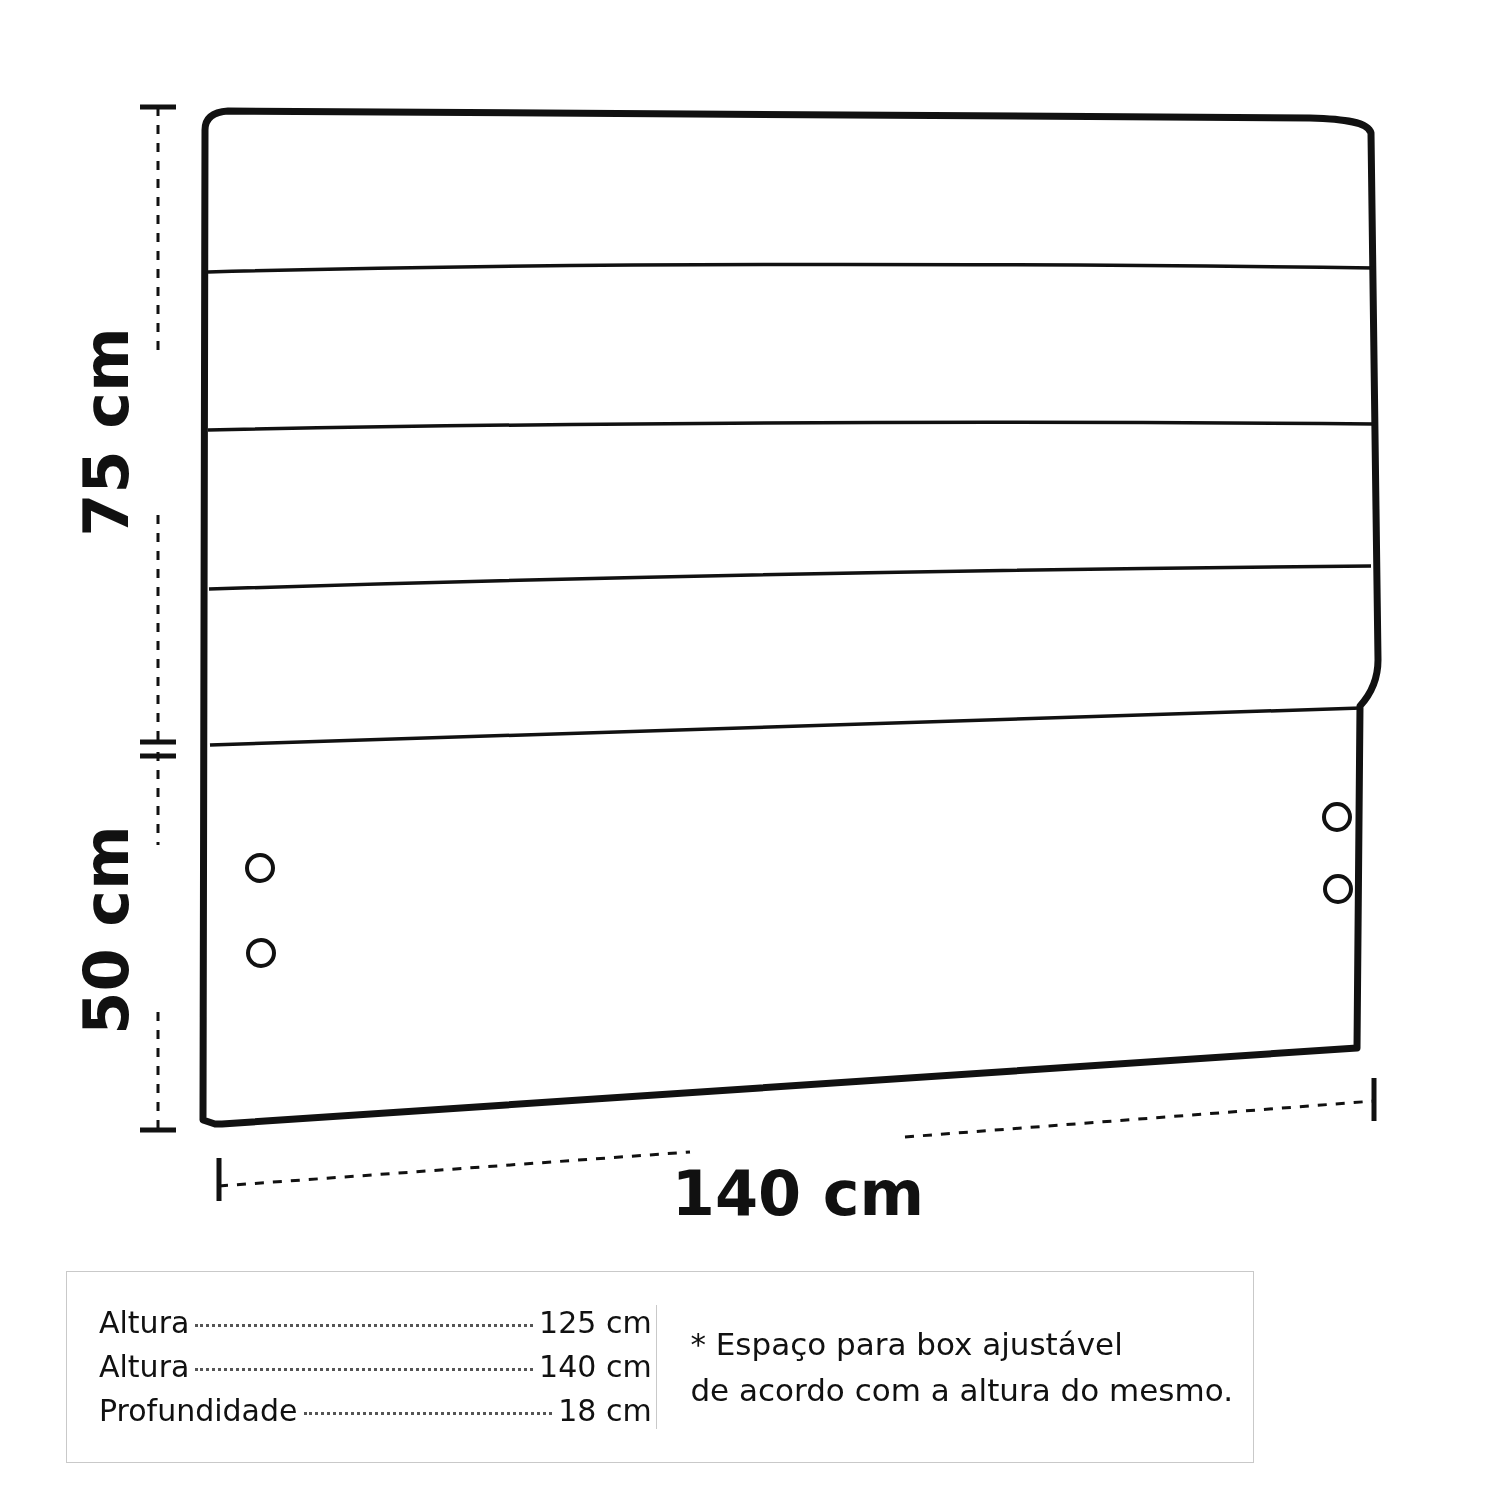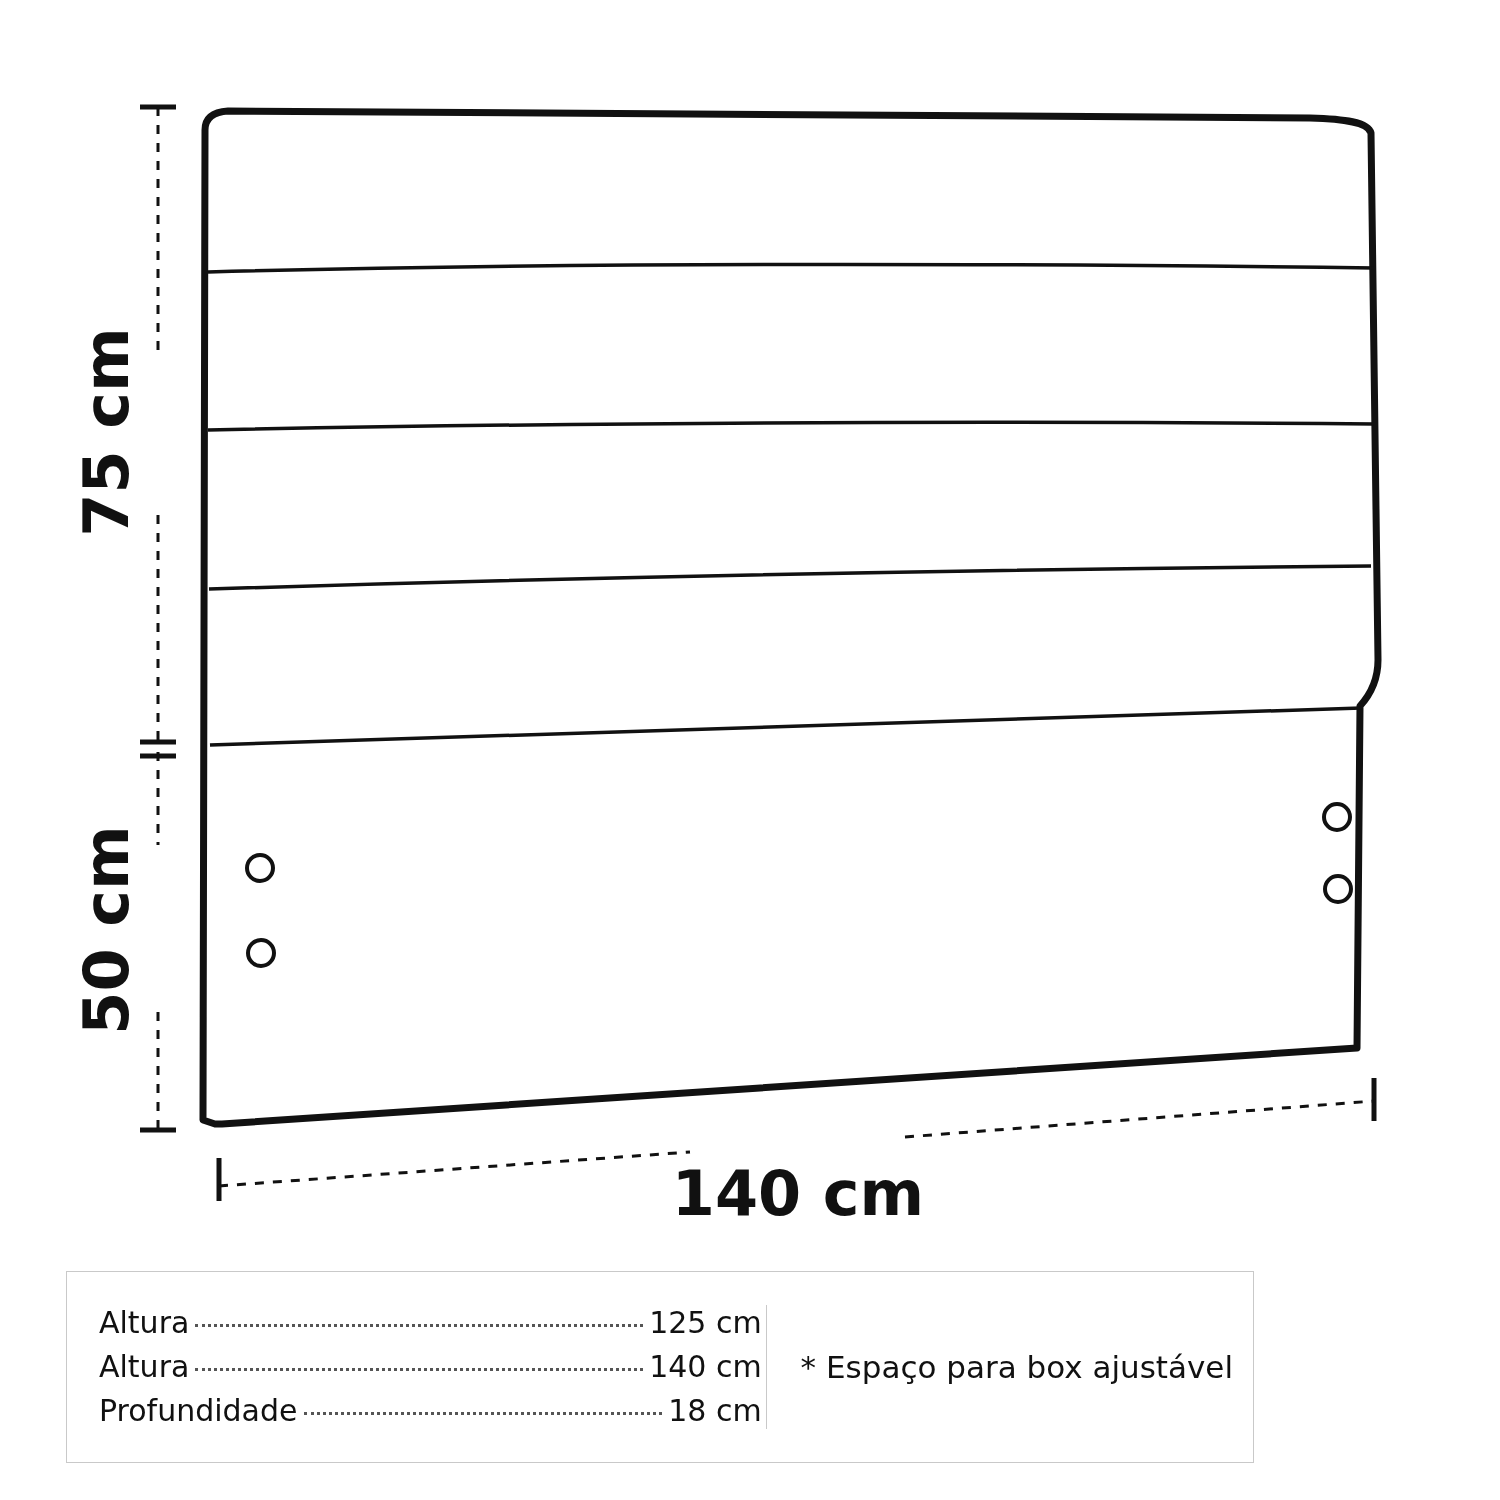--- a/index.html
+++ b/index.html
@@ -176,17 +176,18 @@
         <span class="dots"></span>
         <span class="value">18 cm</span>
       </div>
 
     </div>
 
     <div class="spec-divider"></div>
 
     <div class="spec-right">
       <div class="note-line">* Espaço para box ajustável</div>
+      <div class="note-line">de acordo com a altura do mesmo.</div>
     </div>
 
   </div>
 
 </div>
 
 </body></html>

